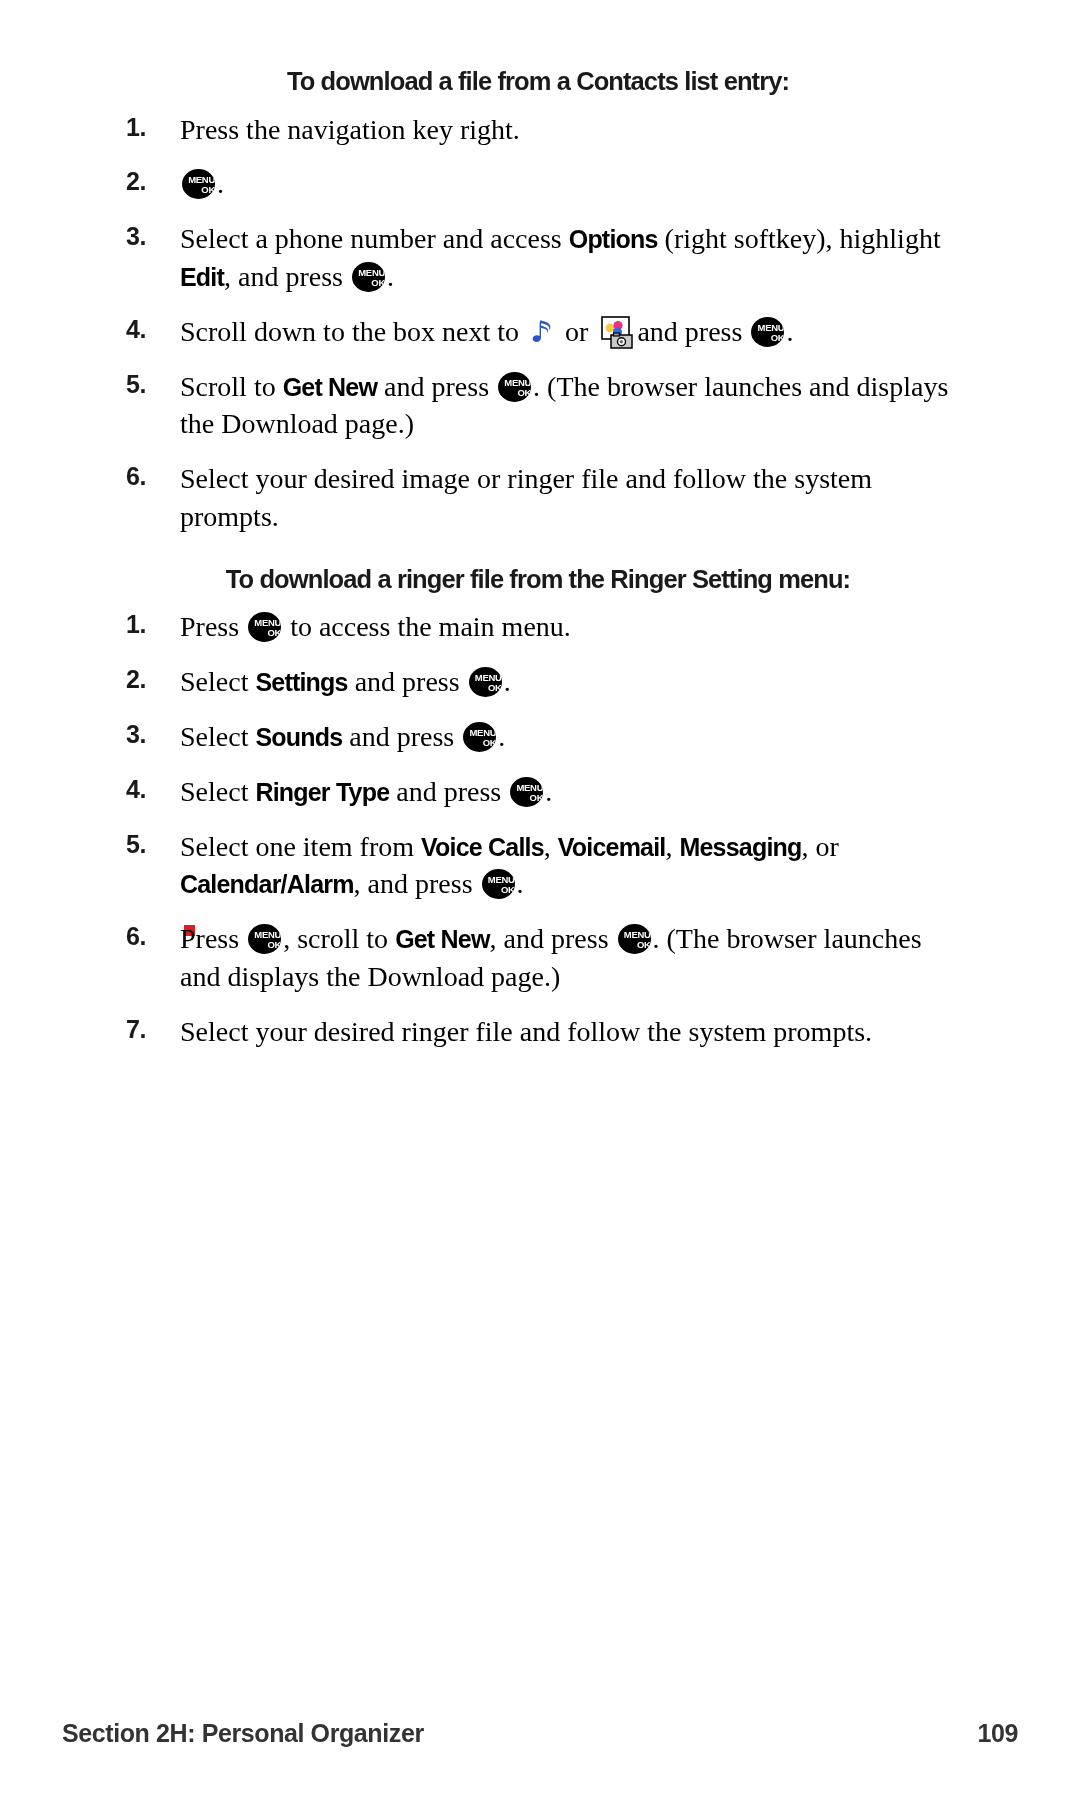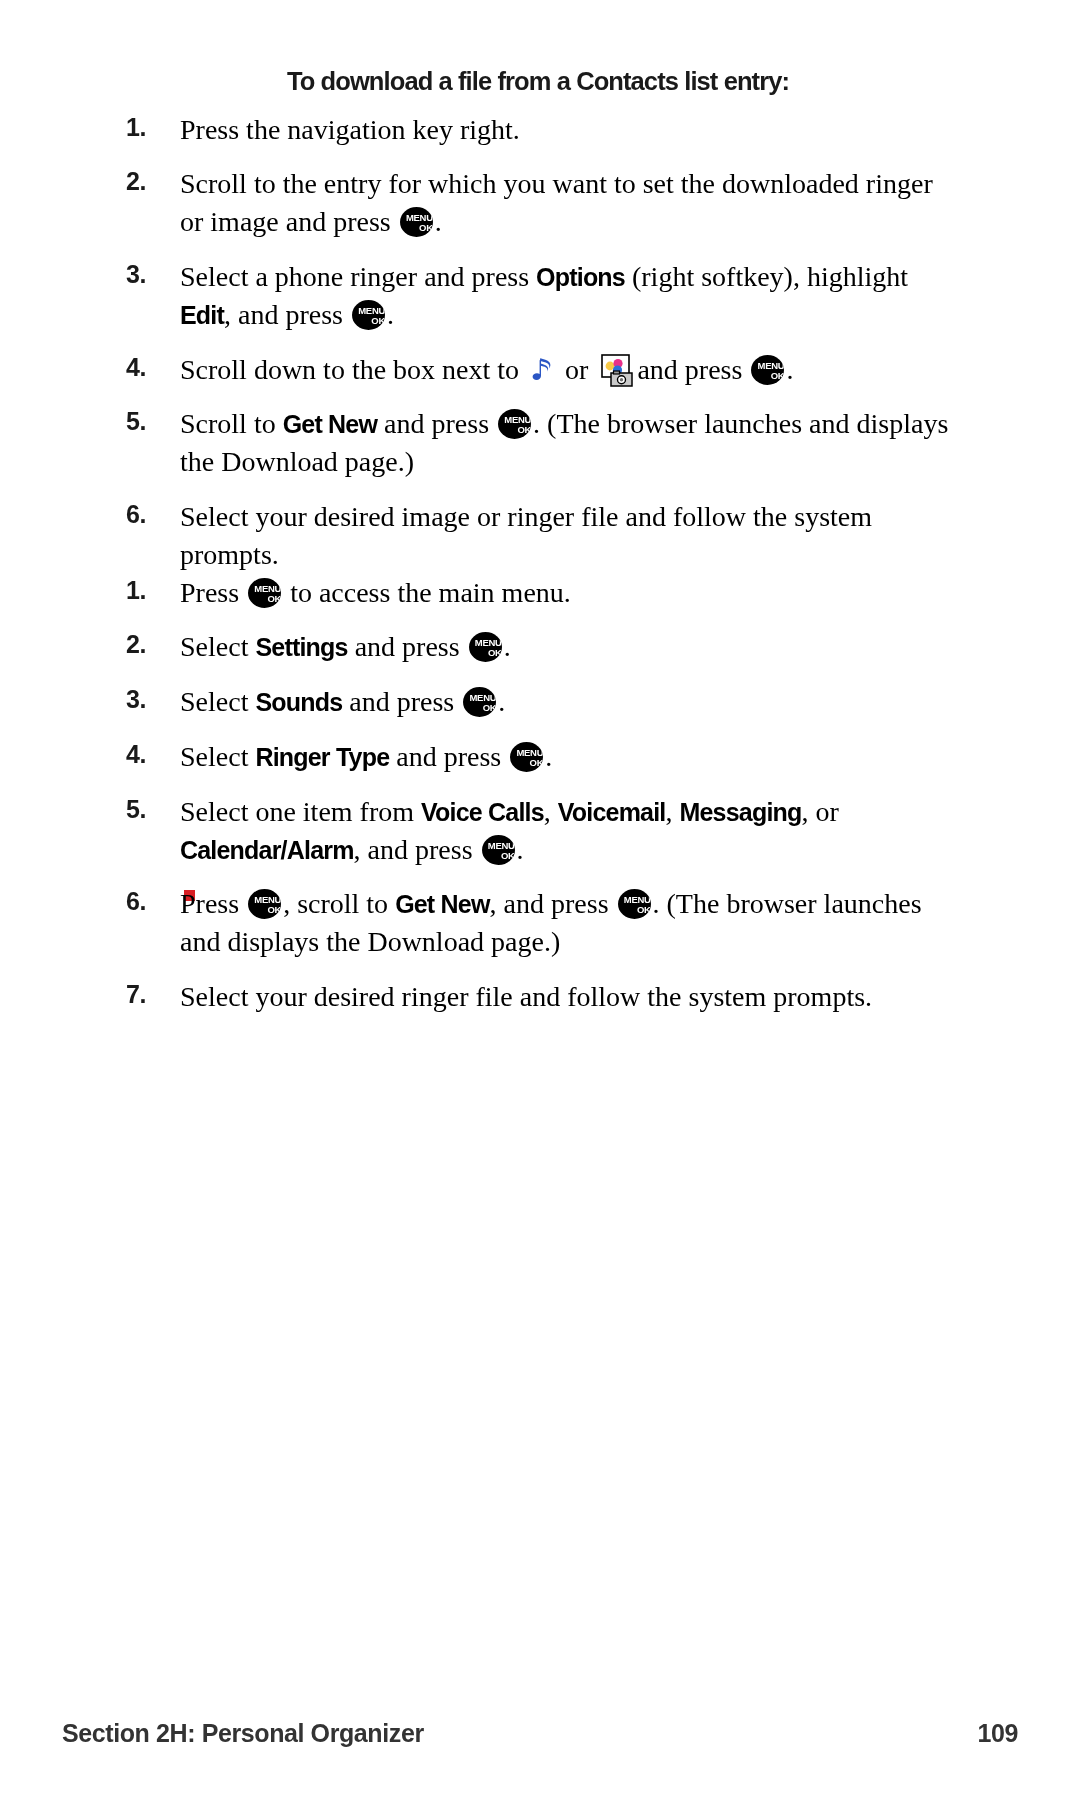--- a/index.html
+++ b/index.html
@@ -170,25 +170,25 @@
   <div class="content">
 
     <h2 class="proc-heading">To download a file from a Contacts list entry:</h2>
     <ol class="steps" id="steps-1">
         <li>
           <span class="num">1.</span>
           <span class="step-text"><span>Press the navigation key right.</span></span>
         </li>
         <li>
           <span class="num">2.</span>
-          <span class="step-text"><span>Scroll to the entry for which you want to set the downloaded ringer or image and press </span><span class="menuok"><span class="mk-top">MENU</span><span class="mk-bot">OK</span></span><span>.</span></span>
+          <span class="step-text"><span class="menuok"><span class="mk-top">MENU</span><span class="mk-bot">OK</span></span><span>.</span></span>
         </li>
         <li>
           <span class="num">3.</span>
-          <span class="step-text"><span>Select a phone ringer and press </span><span class="b">Options</span><span> (right softkey), highlight </span><span class="b">Edit</span><span>, and press </span><span class="menuok"><span class="mk-top">MENU</span><span class="mk-bot">OK</span></span><span>.</span></span>
+          <span class="step-text"><span>Select a phone number and access </span><span class="b">Options</span><span> (right softkey), highlight </span><span class="b">Edit</span><span>, and press </span><span class="menuok"><span class="mk-top">MENU</span><span class="mk-bot">OK</span></span><span>.</span></span>
         </li>
         <li>
           <span class="num">4.</span>
           <span class="step-text"><span>Scroll down to the box next to </span><span class="note-icon"><svg viewBox="0 0 26 30" width="26" height="30" xmlns="http://www.w3.org/2000/svg">
                 <path d="M12 3 L12 21 C12 23.3 10 25 7.6 25 C5.3 25 3.6 23.6 3.6 21.8 C3.6 19.8 5.6 18.3 8 18.3 C9 18.3 9.9 18.5 10.6 18.9 L10.6 5.5 Z" fill="#2b56c4"></path>
                 <path d="M11.4 3.2 C14.5 4.0 18.6 5.0 20.4 7.2 C22.1 9.3 21.4 11.8 20.1 13.6 C20.8 11.3 20.2 9.4 18.3 8.2 C16.5 7.1 13.6 6.4 11.4 5.9 Z" fill="#2b56c4"></path>
                 <path d="M11.4 8.6 C13.9 9.3 17.0 10.1 18.4 11.8 C19.6 13.3 19.2 15.1 18.3 16.5 C18.8 14.8 18.3 13.4 16.9 12.5 C15.5 11.6 13.2 11.1 11.4 10.8 Z" fill="#2b56c4"></path>
               </svg></span><span> or </span><span class="pic-icon"><svg viewBox="0 0 36 34" width="36" height="34" xmlns="http://www.w3.org/2000/svg">
                 <rect x="4" y="1" width="27" height="22" fill="#ffffff" stroke="#000000" stroke-width="1.6"></rect>
                 <rect x="6.5" y="3.5" width="22" height="17" fill="#ffffff"></rect>
@@ -204,20 +204,21 @@
         <li>
           <span class="num">5.</span>
           <span class="step-text"><span>Scroll to </span><span class="b">Get New</span><span> and press </span><span class="menuok"><span class="mk-top">MENU</span><span class="mk-bot">OK</span></span><span>. (The browser launches and displays the Download page.)</span></span>
         </li>
         <li>
           <span class="num">6.</span>
           <span class="step-text"><span>Select your desired image or ringer file and follow the system prompts.</span></span>
         </li>
       </ol>
 
+    <h2 class="proc-heading second">To download a ringer file from the Ringer Setting menu:</h2>
     <ol class="steps" id="steps-2">
         <li>
           <span class="num">1.</span>
           <span class="step-text"><span>Press </span><span class="menuok"><span class="mk-top">MENU</span><span class="mk-bot">OK</span></span><span> to access the main menu.</span></span>
         </li>
         <li>
           <span class="num">2.</span>
           <span class="step-text"><span>Select </span><span class="b">Settings</span><span> and press </span><span class="menuok"><span class="mk-top">MENU</span><span class="mk-bot">OK</span></span><span>.</span></span>
         </li>
         <li>

